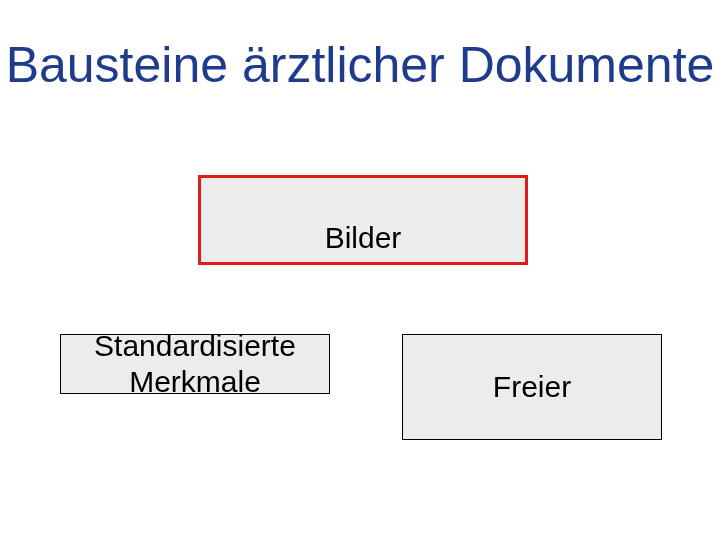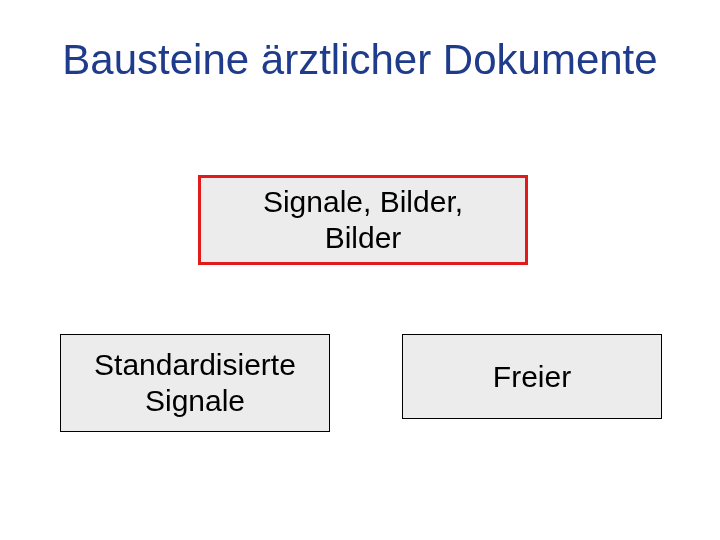--- a/index.html
+++ b/index.html
@@ -10,21 +10,21 @@
       font-family: Arial, Helvetica, sans-serif;
       position: relative;
       overflow: hidden;
     }
     .title {
       position: absolute;
       top: 36px;
       left: 0;
       right: 0;
       text-align: center;
-      font-size: 42px;
+      font-size: 50px;
       color: #1f3b8c;
       font-weight: 400;
     }
     .box {
       position: absolute;
       background: #ececec;
       display: flex;
       align-items: center;
       justify-content: center;
       text-align: center;
@@ -36,47 +36,47 @@
       left: 198px;
       top: 175px;
       width: 330px;
       height: 90px;
       border: 3px solid #e11a1a;
     }
     .box-bottom-left {
       left: 60px;
       top: 334px;
       width: 270px;
-      height: 98px;
+      height: 60px;
       border: 1px solid #000;
     }
     .box-bottom-right {
       left: 402px;
       top: 334px;
       width: 260px;
-      height: 85px;
+      height: 106px;
       border: 1px solid #000;
     }
   </style>
 </head>
 <body>
 
 <div class="title">Bausteine ärztlicher Dokumente</div>
 
 <div class="box box-top">
   <div>
-    <span>Signale, Bilder,</span><br>
+    <br>
     <span>Bilder</span>
   </div>
 </div>
 
 <div class="box box-bottom-left">
   <div>
     <span>Standardisierte</span><br>
-    <span>Signale</span>
+    <span>Merkmale</span>
   </div>
 </div>
 
 <div class="box box-bottom-right">
   <div>
     <span>Freier</span><br>
   </div>
 </div>
 
 </body></html>

